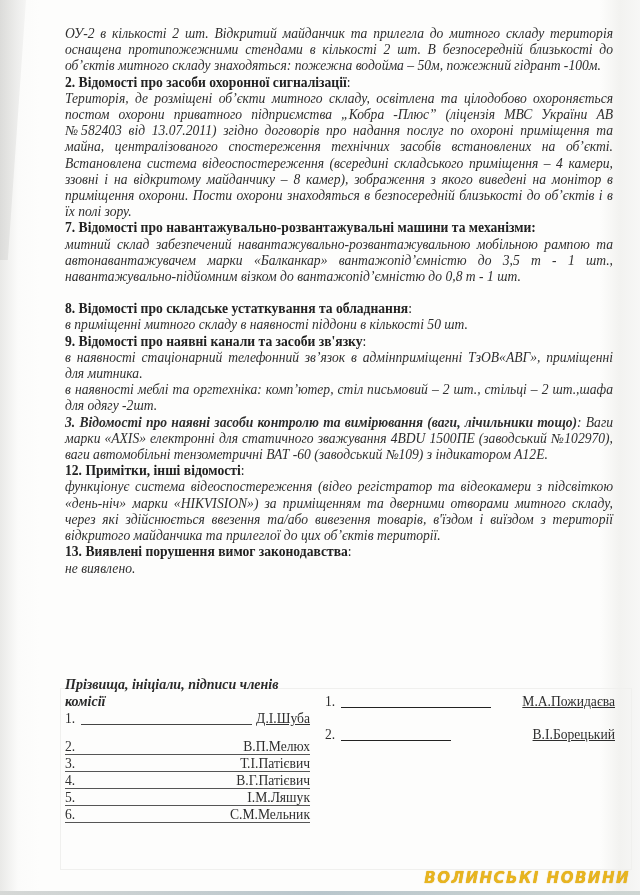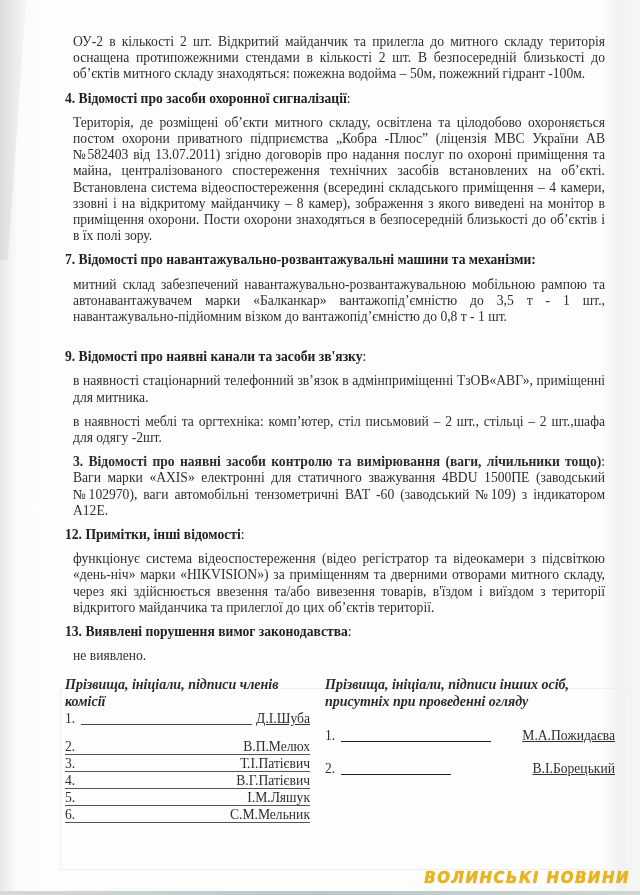--- a/index.html
+++ b/index.html
@@ -17,21 +17,21 @@
     .curl {
       position: absolute; left: 0; top: 0; width: 26px; height: 260px;
       background: linear-gradient(90deg, #d8d8d6, #f3f3f2);
       clip-path: polygon(0 0, 100% 0, 30% 100%, 0 100%);
       opacity: 0.8;
     }
     .content {
       position: absolute; left: 65px; top: 26px; width: 548px;
       font-size: 13.6px; line-height: 16.2px;
     }
-    .p { margin: 8px; text-align: justify; }
+    .p { margin: 0; text-align: justify; font-style: italic; }
     .p.last-left { text-align-last: left; }
     .h { margin: 0; font-weight: bold; color: #222; }
     .h .colon { font-weight: normal; }
     .gap { height: 16px; }
     .num10 { display: inline-block; width: 34px; }
     .sign {
       position: absolute; top: 676px; left: 65px; width: 570px; height: 195px;
     }
     .col-left { position: absolute; left: 0; top: 0; width: 245px; }
     .col-right { position: absolute; left: 260px; top: 0; width: 290px; }
@@ -70,31 +70,35 @@
 </head>
 <body>
 
 <div class="page">
   <div class="curl"></div>
 
   <div class="content">
     <p class="p last-left">ОУ-2 в кількості 2 шт. Відкритий майданчик та прилегла до митного складу територія оснащена протипожежними стендами в кількості 2 шт. В безпосередній близькості до об’єктів митного складу знаходяться: пожежна водойма – 50м, пожежний гідрант -100м.</p>
 
     <div>
-      <p class="h"><span>4. Відомості про засоби охоронної сигналізації</span><span class="colon">:</span></p>
+      <p class="h"><span>2. Відомості про засоби охоронної сигналізації</span><span class="colon">:</span></p>
       <p class="p last-left">Територія, де розміщені об’єкти митного складу, освітлена та цілодобово охороняється постом охорони приватного підприємства „Кобра -Плюс” (ліцензія МВС України АВ №582403 від 13.07.2011) згідно договорів про надання послуг по охороні приміщення та майна, централізованого спостереження технічних засобів встановлених на об’єкті. Встановлена система відеоспостереження (всередині складського приміщення – 4 камери, ззовні і на відкритому майданчику – 8 камер), зображення з якого виведені на монітор в приміщення охорони. Пости охорони знаходяться в безпосередній близькості до об’єктів і в їх полі зору.</p>
     </div>
 
     <div>
       <p class="h"><span>7. Відомості про навантажувально-розвантажувальні машини та механізми</span><span>:</span></p>
       <p class="p last-left">митний склад забезпечений навантажувально-розвантажувальною мобільною рампою та автонавантажувачем марки «Балканкар» вантажопід’ємністю до 3,5 т - 1 шт., навантажувально-підйомним візком до вантажопід’ємністю до 0,8 т - 1 шт.</p>
     </div>
 
     <div class="gap"></div>
 
+    <div>
+      <p class="h"><span>8. Відомості про складське устаткування та обладнання</span><span class="colon">:</span></p>
+      <p class="p last-left">в приміщенні митного складу в наявності піддони в кількості 50 шт.</p>
+    </div>
 
     <div>
       <p class="h"><span>9. Відомості про наявні канали та засоби зв'язку</span><span class="colon">:</span></p>
       <p class="p last-left">в наявності стаціонарний телефонний зв’язок в адмінприміщенні ТзОВ«АВГ», приміщенні для митника.</p>
     </div>
 
     <div>
       <p class="p last-left">в наявності меблі та оргтехніка:  комп’ютер, стіл письмовий – 2 шт., стільці – 2 шт.,шафа для одягу -2шт.</p>
     </div>
 
@@ -140,21 +144,20 @@
         <span>5.</span>
         <span>І.М.Ляшук</span>
       </div>
       <div class="sig-row">
         <span>6.</span>
         <span>С.М.Мельник</span>
       </div>
     </div>
 
     <div class="col-right">
-      <p class="sig-title">Прізвища, ініціали, підписи інших осіб, присутніх при проведенні огляду</p>
       <div style="height:17px"></div>
       <div class="r-row">
         <span>1.</span>
         <span class="line"></span>
         <span class="nm">М.А.Пожидаєва</span>
       </div>
       <div style="height:17px"></div>
       <div class="r-row">
         <span>2.</span>
         <span class="line2"></span>

